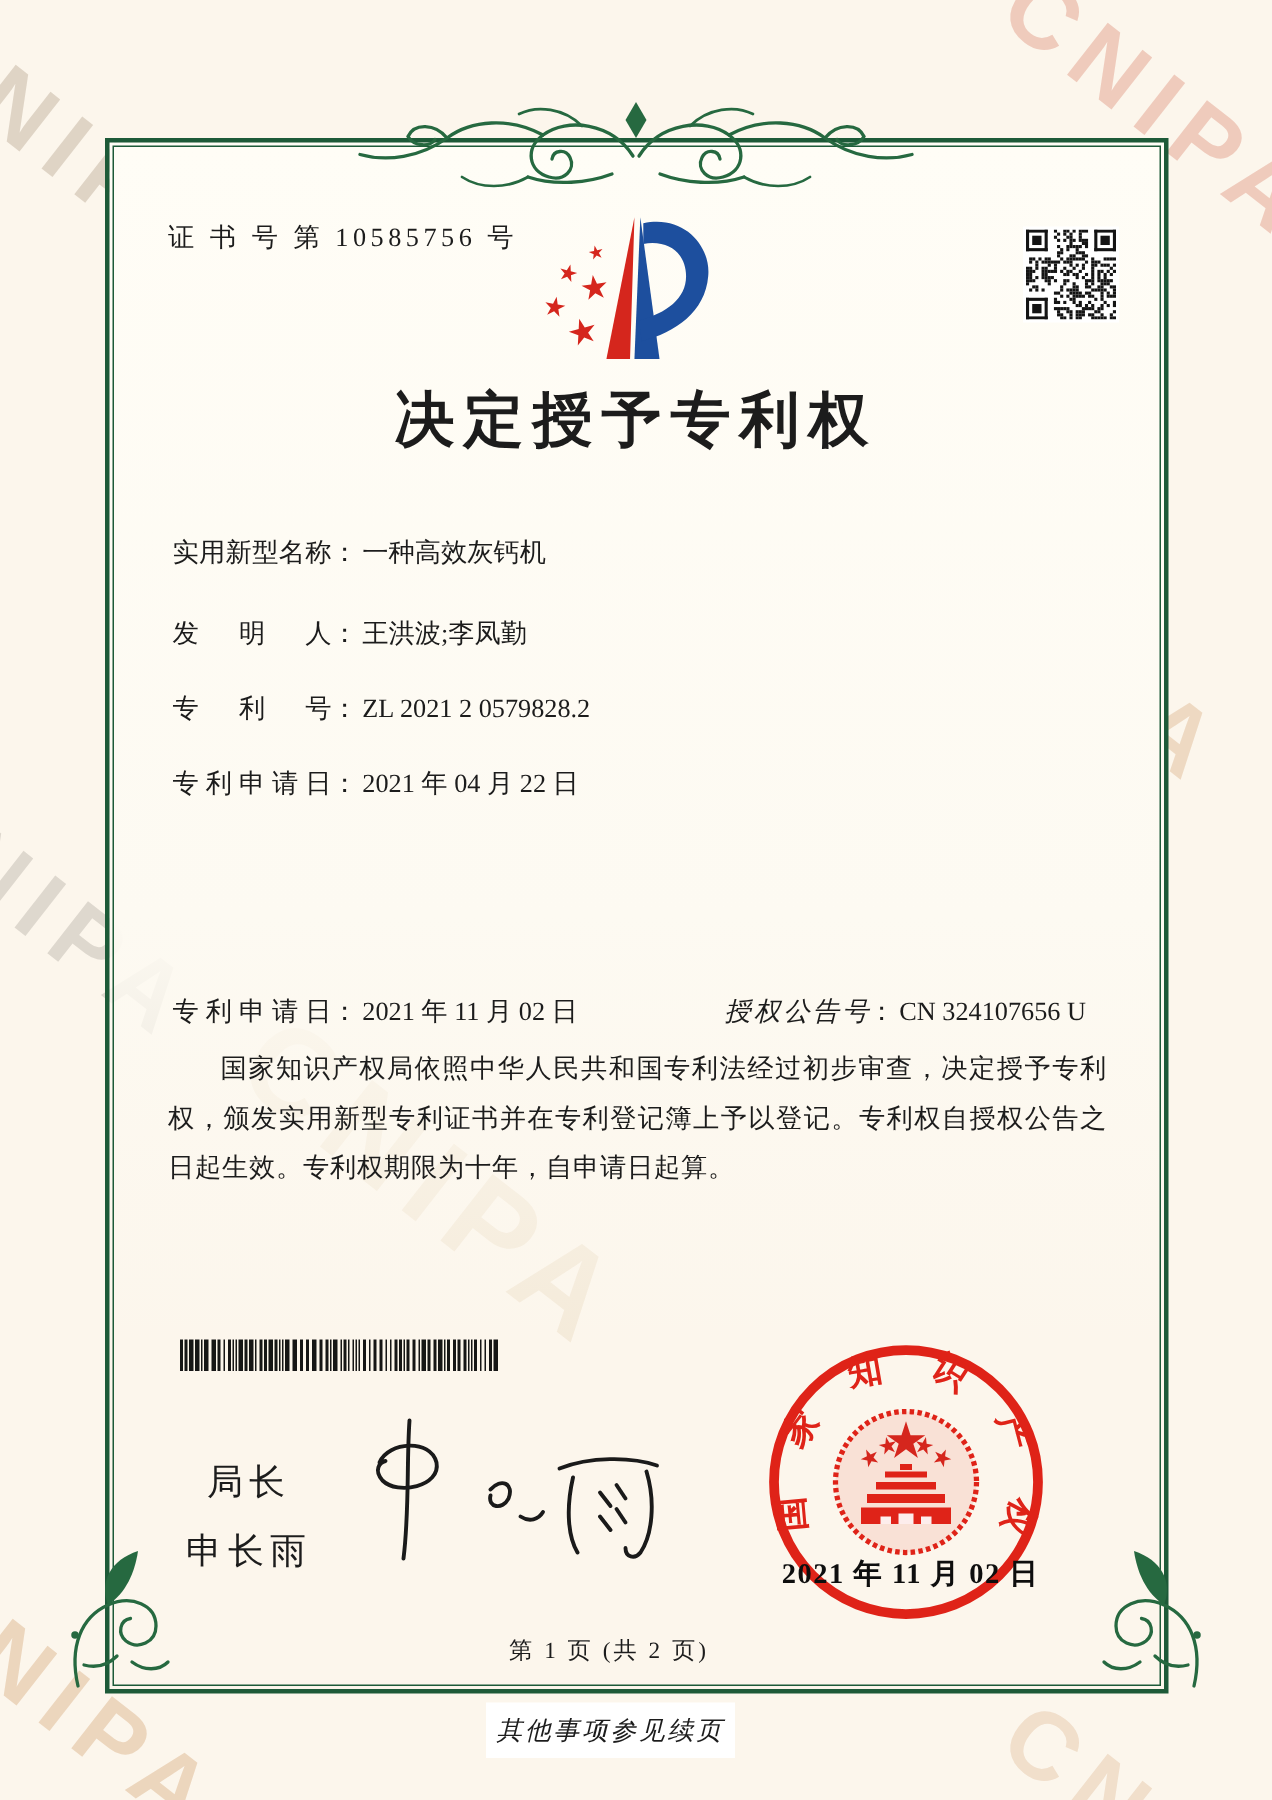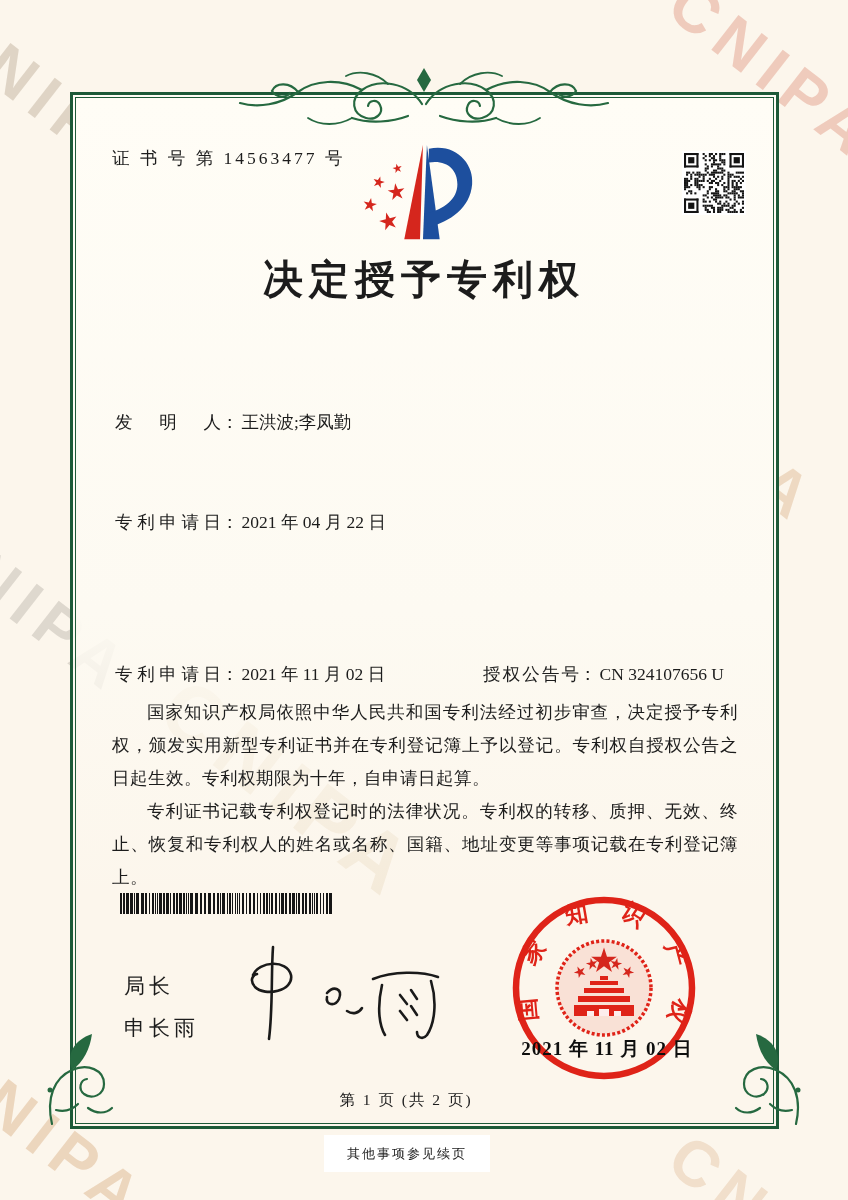--- a/index.html
+++ b/index.html
@@ -32,36 +32,36 @@
   .certno{position:absolute;left:112px;top:146px;font-size:17.5px;letter-spacing:3px;}
   .logo{position:absolute;left:362px;top:142px;}
   .qr{position:absolute;left:682px;top:151px;background:#fff;padding:2px;}
   .title{position:absolute;left:0;top:252px;width:848px;text-align:center;
          font-size:40px;font-weight:bold;letter-spacing:6px;}
   .frow{position:absolute;left:115px;font-size:17.5px;white-space:nowrap;}
   .flabel{display:inline-block;width:106px;text-align:justify;text-align-last:justify;}
   .fcolon{display:inline-block;}
   .fval{margin-left:3px;}
   .grant2{position:absolute;left:368px;top:0;}
-  .grant2 .flabel{width:96px;}
+  .grant2 .flabel{width:96px;font-style:italic;}
   .paras{position:absolute;left:112px;top:696px;width:626px;font-size:17.5px;
          line-height:33px;text-align:justify;letter-spacing:.5px;}
   .paras p{margin:0;text-indent:2em;}
   .barcode{position:absolute;left:120px;top:893px;height:21px;display:flex;align-items:stretch;}
   .barcode i{display:block;height:100%;background:#161616;}
-  .signoff{position:absolute;left:124px;top:972px;font-size:21px;letter-spacing:4px;}
+  .signoff{position:absolute;left:124px;top:972px;font-size:24px;letter-spacing:4px;text-align:center;}
   .signoff div{margin-bottom:14px;}
   .signature{position:absolute;left:235px;top:935px;}
   .seal{position:absolute;left:506px;top:888px;z-index:6;}
   .seal-date{position:absolute;left:512px;top:1036px;width:190px;text-align:center;
              font-size:19px;font-weight:bold;letter-spacing:1px;color:#0e0e0e;z-index:7;}
   .pageinfo{position:absolute;left:0;top:1090px;width:848px;text-align:center;
             font-size:15.5px;letter-spacing:2px;transform:translateX(-18px);}
   .notebox{position:absolute;left:324px;top:1135px;width:166px;height:37px;background:#fff;
-           text-align:center;line-height:37px;font-size:13px;letter-spacing:2px;z-index:5;}
+           text-align:center;line-height:37px;font-size:17px;letter-spacing:2px;z-index:5;font-style:italic;}
 </style>
 </head>
 <body>
 
 <div class="page">
 
   <span class="wm wm1">CNIPA</span>
   <span class="wm wm2">CNIPA</span>
   <span class="wm wm3">CNIPA</span>
   <span class="wm wm4">CNIPA</span>
@@ -130,21 +130,21 @@
         <path d="M14,78 C22,80 30,78 36,72"></path>
         <path d="M46,76 C54,82 64,82 70,76"></path>
       </g>
       <path d="M30,38 C24,22 32,8 50,2 C48,16 42,30 30,38 Z" fill="#266940"></path>
       <circle cx="8" cy="58" r="2.5" fill="#266940"></circle>
     </g>
   </svg>
 
   <div class="content">
 
-    <div class="certno">证 书 号 第 14563477 号</div>
+    <div class="certno">证 书 号 第 10585756 号</div>
 
     <svg class="logo" width="118" height="112" viewBox="0 0 120 112">
       <defs>
         <polygon id="st" points="0,-10 2.23,-3.07 9.51,-3.09 3.61,1.17 5.88,8.09 0,3.8 -5.88,8.09 -3.61,1.17 -9.51,-3.09 -2.23,-3.07" fill="#d5261d"></polygon>
       </defs>
       <g>
         <use href="#st" transform="translate(36,26) scale(0.5) rotate(-12)"></use>
         <use href="#st" transform="translate(17,40) scale(0.62) rotate(15)"></use>
         <use href="#st" transform="translate(35,50) scale(0.9) rotate(-8)"></use>
         <use href="#st" transform="translate(8,63) scale(0.72) rotate(10)"></use>
@@ -445,36 +445,41 @@
         <rect x="22" y="28" width="1" height="1" fill="#141414"></rect>
         <rect x="23" y="28" width="1" height="1" fill="#141414"></rect>
         <rect x="24" y="28" width="1" height="1" fill="#141414"></rect>
         <rect x="25" y="28" width="1" height="1" fill="#141414"></rect>
         <rect x="27" y="28" width="1" height="1" fill="#141414"></rect>
         <rect x="28" y="28" width="1" height="1" fill="#141414"></rect>
       </svg>
 
     <div class="title">决定授予专利权</div>
 
+    <div class="frow" style="top:356px">
+      <span class="flabel">实用新型名称</span><span class="fcolon">：</span><span class="fval">一种高效灰钙机</span>
+    </div>
     <div class="frow" style="top:410px">
       <span class="flabel">发明人</span><span class="fcolon">：</span><span class="fval">王洪波;李凤勤</span>
+    </div>
+    <div class="frow" style="top:460px">
+      <span class="flabel">专利号</span><span class="fcolon">：</span><span class="fval">ZL 2021 2 0579828.2</span>
     </div>
     <div class="frow" style="top:510px">
       <span class="flabel">专利申请日</span><span class="fcolon">：</span><span class="fval">2021 年 04 月 22 日</span>
     </div>
     <div class="frow" style="top:662px">
       <span class="flabel">专利申请日</span><span class="fcolon">：</span><span class="fval">2021 年 11 月 02 日</span>
       <span class="grant2">
         <span class="flabel">授权公告号</span><span class="fcolon">：</span><span class="fval">CN 324107656 U</span>
       </span>
     </div>
 
     <div class="paras">
       <p>国家知识产权局依照中华人民共和国专利法经过初步审查，决定授予专利权，颁发实用新型专利证书并在专利登记簿上予以登记。专利权自授权公告之日起生效。专利权期限为十年，自申请日起算。</p>
-      <p>专利证书记载专利权登记时的法律状况。专利权的转移、质押、无效、终止、恢复和专利权人的姓名或名称、国籍、地址变更等事项记载在专利登记簿上。</p>
     </div>
 
     <div class="barcode" id="barcode">
         <i style="width: 2px; margin-right: 1px;"></i>
         <i style="width: 2px; margin-right: 1px;"></i>
         <i style="width: 3px; margin-right: 1px;"></i>
         <i style="width: 3px; margin-right: 1px;"></i>
         <i style="width: 1px; margin-right: 1px;"></i>
         <i style="width: 3px; margin-right: 2px;"></i>
         <i style="width: 3px; margin-right: 1px;"></i>

